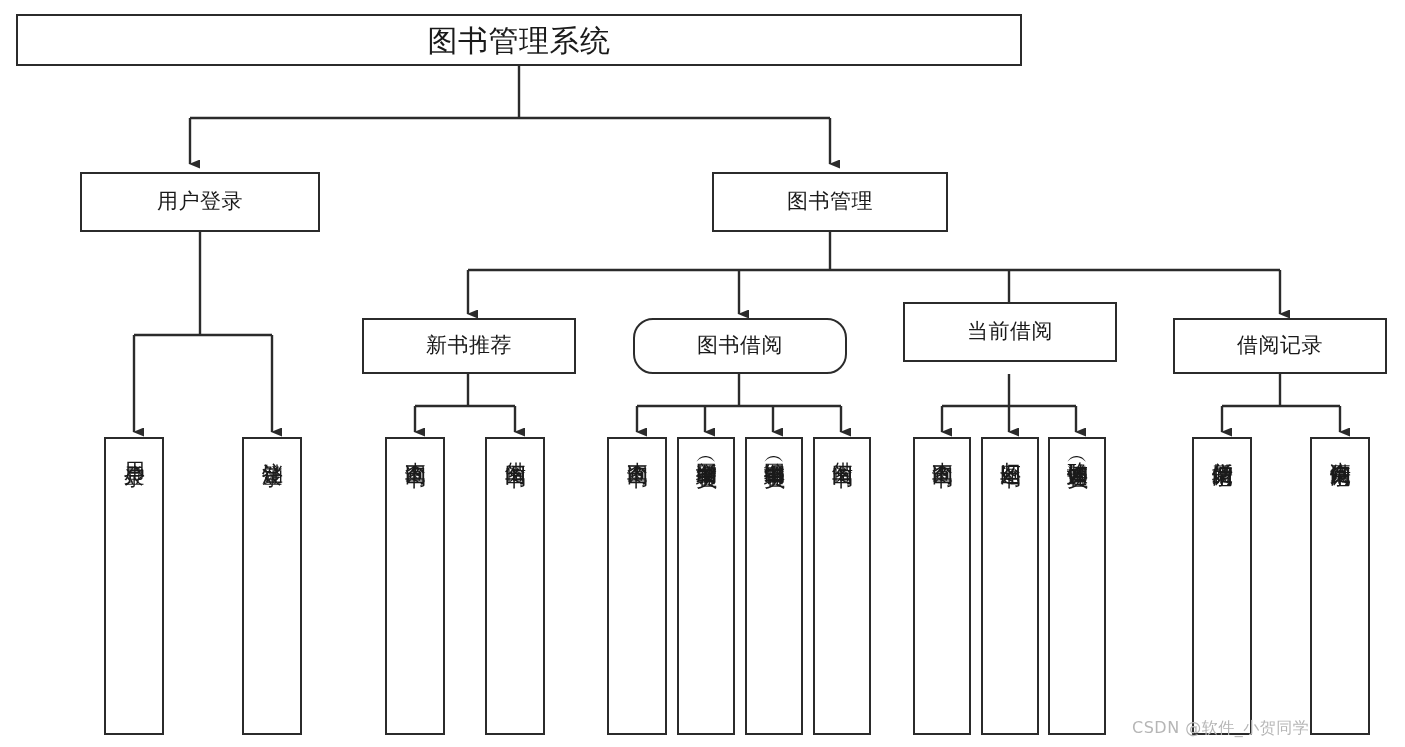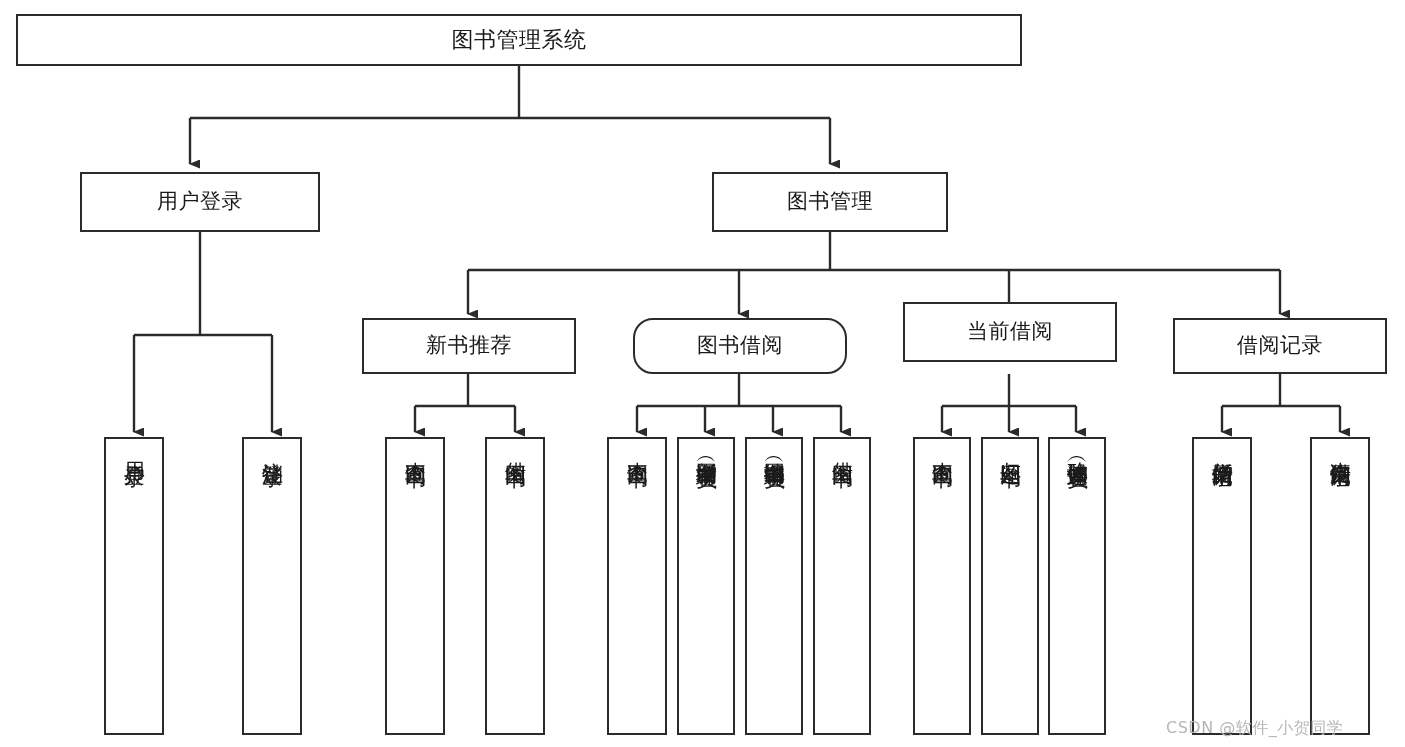--- a/index.html
+++ b/index.html
@@ -36,21 +36,21 @@
     justify-content: center;
   }
   .node-h {
     font-size: 21px;
     color: #1a1a1a;
     line-height: 1.1;
     letter-spacing: 0.5px;
     white-space: nowrap;
   }
   .node-root .label {
-    font-size: 22px;
+    font-size: 30px;
   }
   .leaf {
     align-items: flex-start;
     justify-content: center;
     padding-top: 6px;
   }
   .vlabel {
     writing-mode: vertical-rl;
     text-orientation: upright;
     font-size: 21px;
@@ -198,17 +198,17 @@
   </div>
 
   <div class="node leaf" style="left:1192px; top:437px; width:60px; height:298px;">
     <span class="vlabel vlabel-tall">新增借阅记录</span>
   </div>
 
   <div class="node leaf" style="left:1310px; top:437px; width:60px; height:298px;">
     <span class="vlabel vlabel-tall">查询借阅记录</span>
   </div>
 
-  <div class="watermark" style="left:1166px; top:718px;">
+  <div class="watermark" style="left:1132px; top:718px;">
     <span>CSDN @软件_小贺同学</span>
   </div>
 
 </div>
 
 </body></html>

